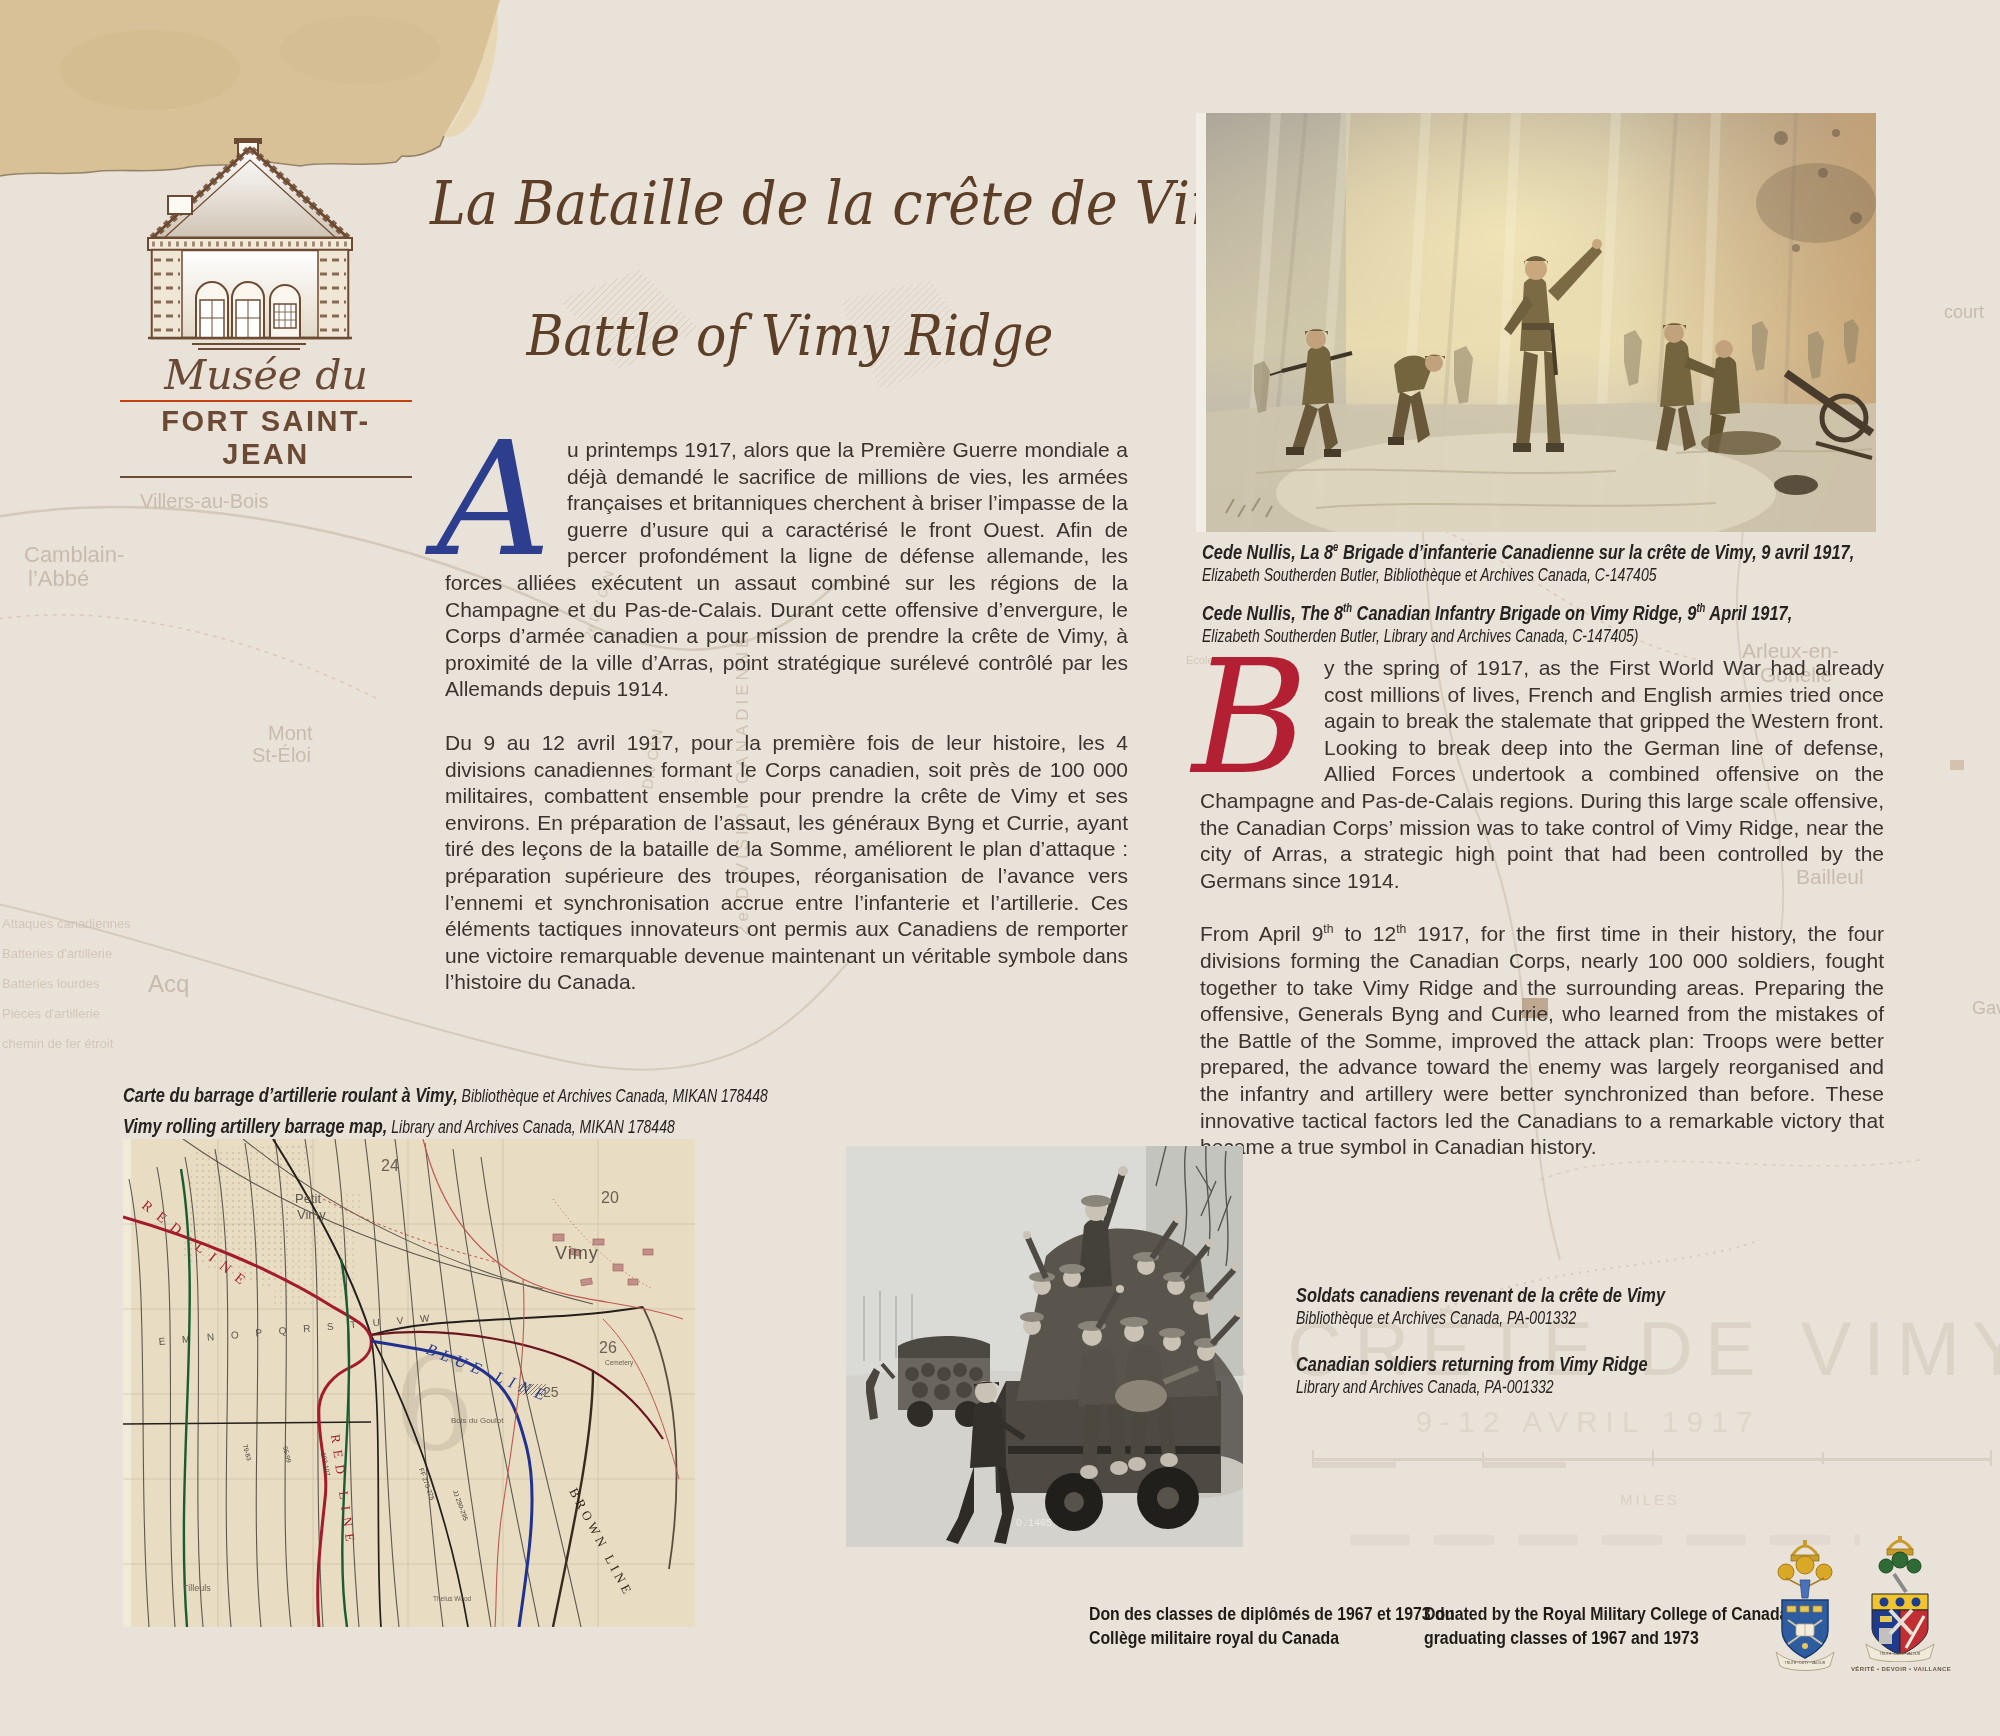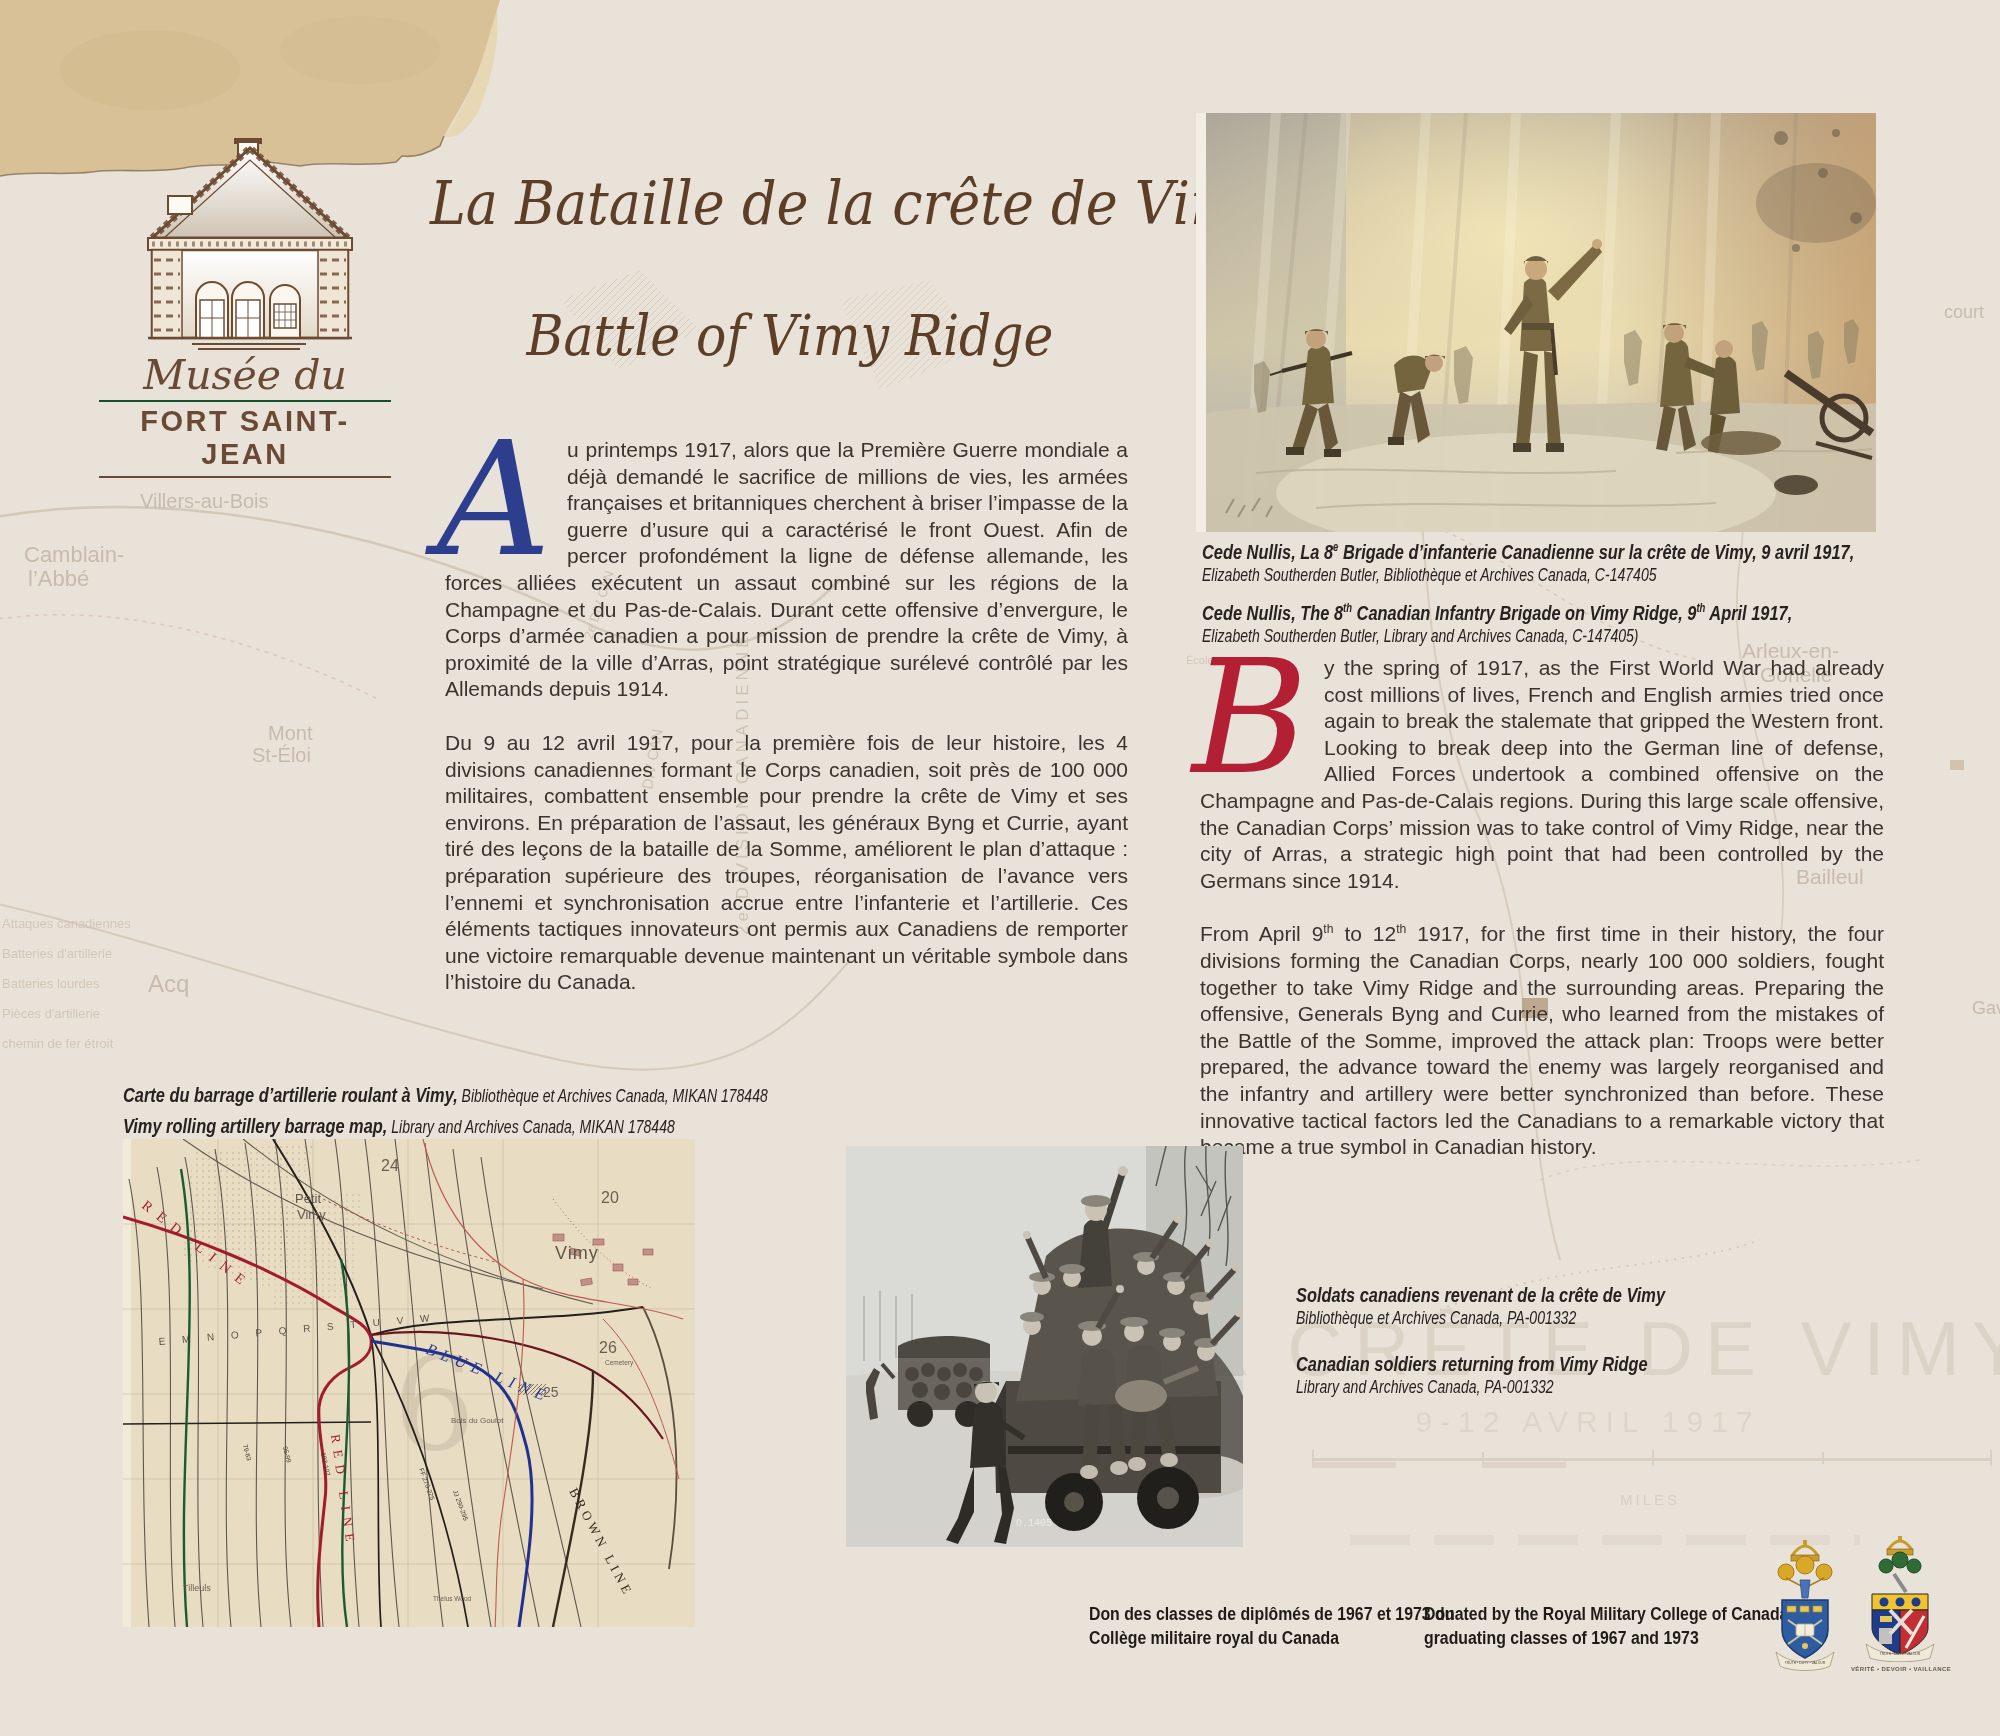--- a/index.html
+++ b/index.html
@@ -1,23 +1,23 @@
 <!DOCTYPE html>
 <html><head>
 <meta charset="utf-8">
 <style>
   html,body{margin:0;padding:0;background:#c9c2b8;}
   #panel{position:relative;width:2000px;height:1736px;background:#e9e2d9;overflow:hidden;
          font-family:"Liberation Sans",sans-serif;color:#39342e;}
   svg{display:block;}
   .abs{position:absolute;}
   
-  #logo-text{left:75px;top:352px;width:340px;text-align:center;color:#6b4a35;}
+  #logo-text{left:96px;top:352px;width:340px;text-align:center;color:#6b4a35;}
   .logo-script{font-family:"DejaVu Serif",serif;font-style:italic;font-size:41px;line-height:46px;}
-  .logo-fort{width:292px;margin:2px auto;border-top:2px solid #14532d;border-bottom:2px solid #6b4a35;
+  .logo-fort{width:292px;margin:2px auto;border-top:2px solid #c2410c;border-bottom:2px solid #6b4a35;
              padding:3px 0 5px 0;font-size:29px;font-weight:bold;letter-spacing:2.5px;}
   
   .ptitle{left:390px;width:800px;text-align:center;font-family:"DejaVu Serif",serif;font-style:italic;
           color:#5d3e27;white-space:nowrap;transform:scaleX(.9);transform-origin:50% 0;}
   #title-fr{top:168px;font-size:60px;}
   #title-en{top:303px;font-size:56px;}
   
   .textblock{font-size:21px;line-height:26.6px;text-align:justify;color:#39342e;}
   .textblock p{margin:0 0 27px 0;}
   #fr-block{left:445px;top:437px;width:683px;}

